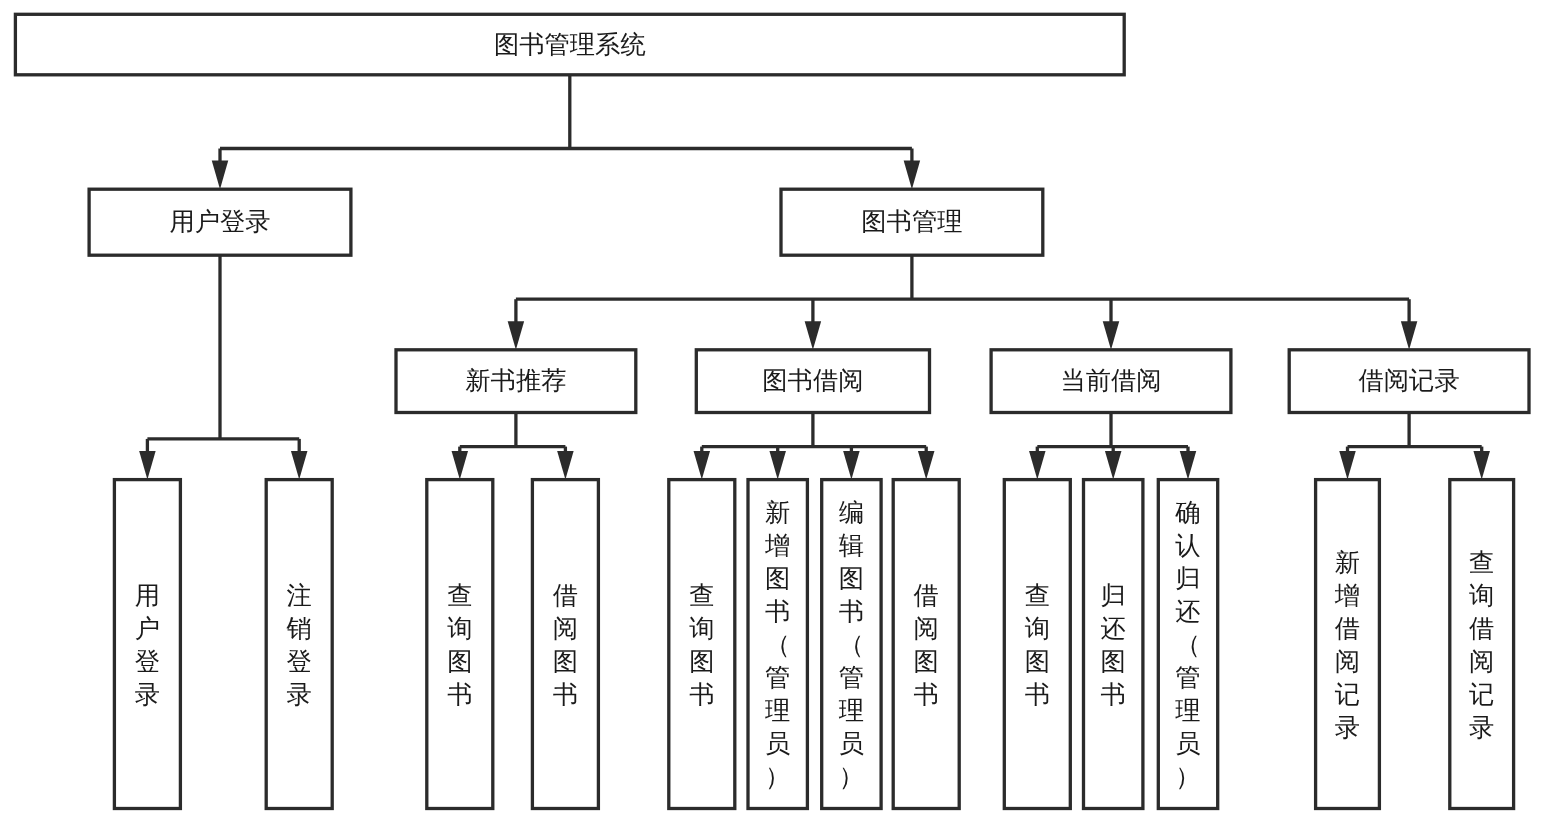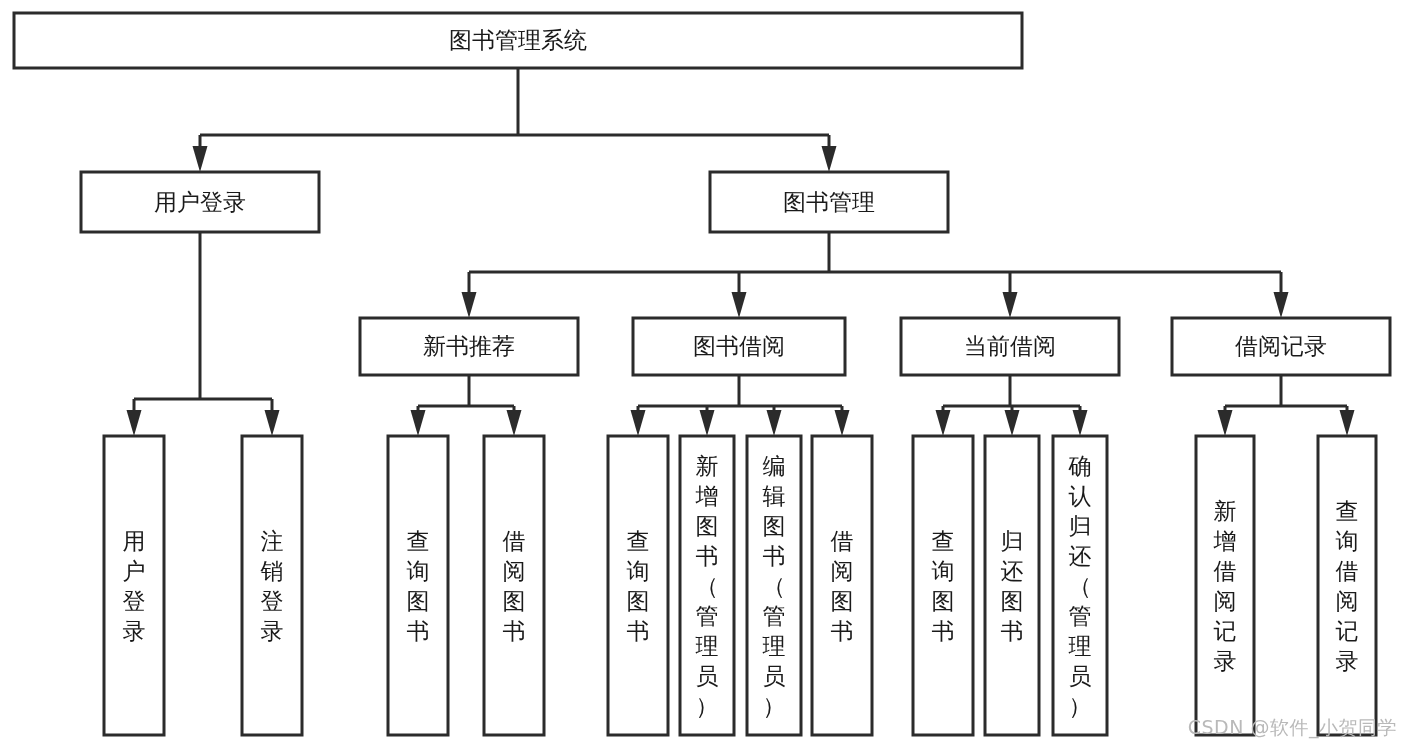--- a/index.html
+++ b/index.html
@@ -217,14 +217,13 @@
         <g>
           <rect x="1196" y="436" width="58" height="299" class="node-box"></rect>
           <text x="1225" class="node-label-v"><tspan x="1225" y="518.9">新</tspan><tspan x="1225" y="548.9">增</tspan><tspan x="1225" y="578.9">借</tspan><tspan x="1225" y="608.9">阅</tspan><tspan x="1225" y="638.9">记</tspan><tspan x="1225" y="668.9">录</tspan></text>
         </g>
         <g>
           <rect x="1318" y="436" width="58" height="299" class="node-box"></rect>
           <text x="1347" class="node-label-v"><tspan x="1347" y="518.9">查</tspan><tspan x="1347" y="548.9">询</tspan><tspan x="1347" y="578.9">借</tspan><tspan x="1347" y="608.9">阅</tspan><tspan x="1347" y="638.9">记</tspan><tspan x="1347" y="668.9">录</tspan></text>
         </g>
       </g>
   </svg>
-  <div class="watermark-text">CSDN @软件_小贺同学</div>
 </div>
 
 </body></html>

